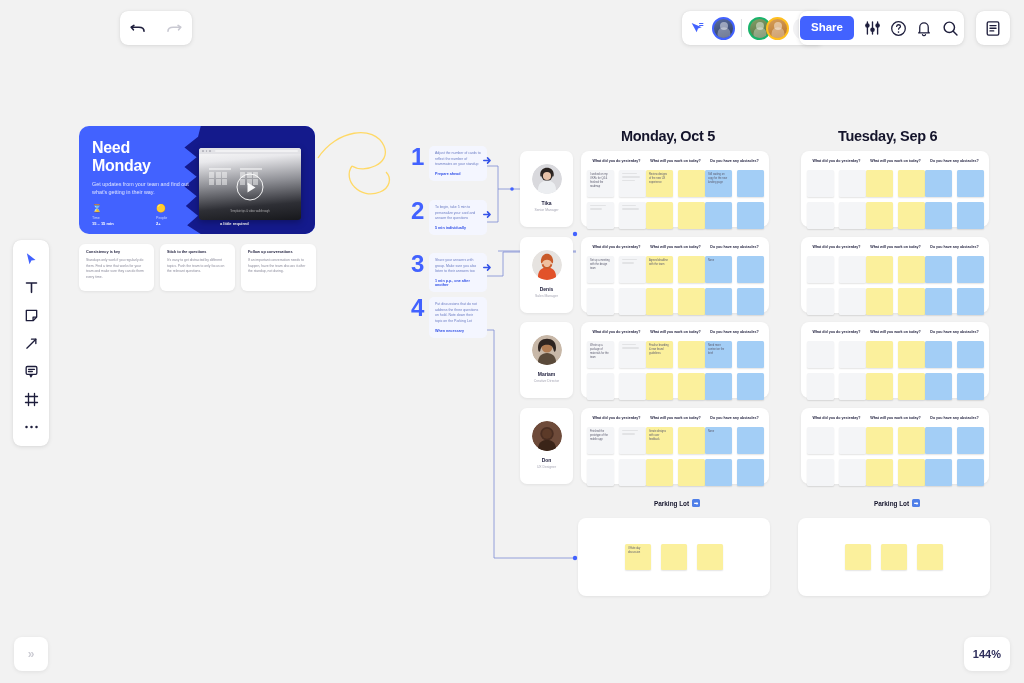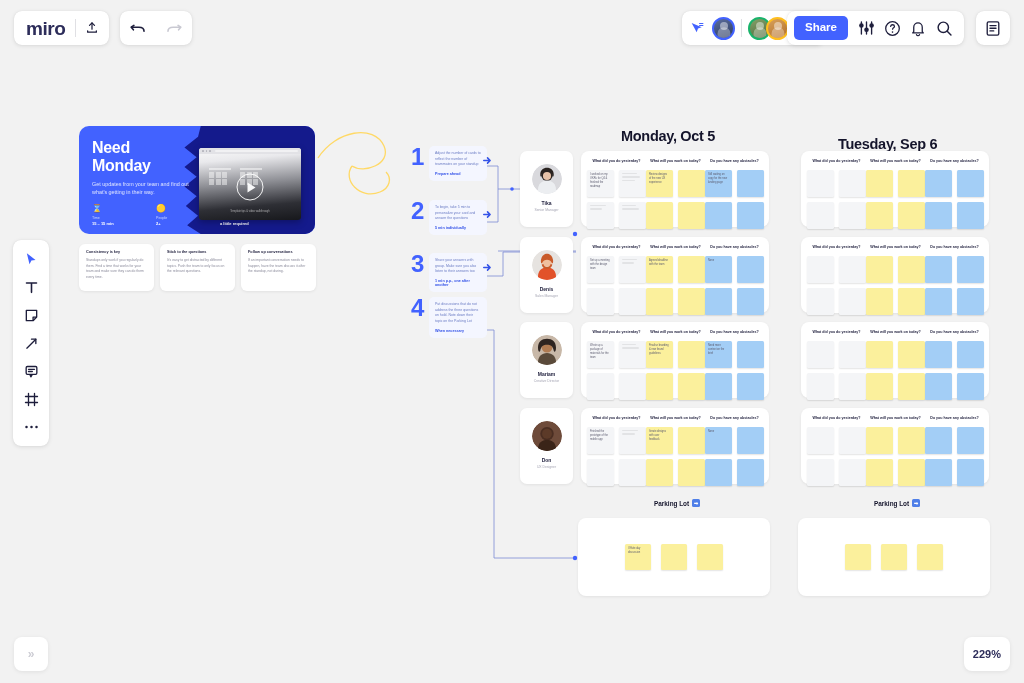--- a/index.html
+++ b/index.html
@@ -41,21 +41,21 @@
   .av3 { background: linear-gradient(160deg,#d7a05a,#b5712c); border-color:#ffbf1f; }
   .av-face { position:absolute; left:50%; top:54%; width:13px; height:13px; border-radius:50% 50% 45% 45%; background: rgba(255,255,255,.32); transform: translate(-50%,-14%); }
   .av-head { position:absolute; left:50%; top:16%; width:8px; height:8px; border-radius:50%; background: rgba(255,255,255,.45); transform: translateX(-50%); }
   .av-gap { margin-left: -5px; }
   .plus3 {
     width: 23px; height: 23px; border-radius: 50%; margin-left: 4px;
     background: #f2f2f4; color: #4a4a63; font-size: 9.5px; font-weight: bold;
     display:flex; align-items:center; justify-content:center;
   }
 
-  .tb-actions { right: 60px; top: 11px; height: 34px; padding: 0 7px; gap: 0; }
+  .tb-actions { right: 60px; top: 11px; height: 34px; padding: 0 1px; gap: 0; }
   .share-btn {
     background: #4262ff; color: #fff; font-size: 11.5px; font-weight: bold;
     border: none; border-radius: 5px; padding: 5px 11px; cursor: pointer;
     margin-right: 5px; line-height: 1.2;
   }
   .act-ico { width: 26px; height: 26px; cursor: pointer; }
   .tb-notes { right: 14px; top: 11px; height: 34px; width: 34px; justify-content: center; }
 
   
   .lefttool {
@@ -361,21 +361,21 @@
     </div>
     <div class="step" style="left:411px; top:296px; width:76px">
       <div class="step-num">4</div>
       <div class="step-box">
         <div class="step-p">Put discussions that do not address the three questions on hold. Note down their topic on the Parking Lot</div>
         <span class="step-cta">When necessary</span>
       </div>
     </div>
 
     <div class="day-hd" style="left:621px; top:128px">Monday, Oct 5</div>
-    <div class="day-hd" style="left:838px; top:136px">Tuesday, Sep 6</div>
+    <div class="day-hd" style="left:838px; top:128px">Tuesday, Sep 6</div>
 
     <div class="pcard" style="left:520px; top:151px">
       <div class="pav">
         <svg class="sk" viewBox="0 0 40 40">
             <circle cx="20" cy="20" r="20" fill="#d9d9dd"></circle>
             <circle cx="20" cy="15" r="7.6" fill="#2a2320"></circle>
             <path d="M20 22c-7 0-12 5-12 12v6h24v-6c0-7-5-12-12-12z" fill="#eceef1"></path>
             <circle cx="20" cy="16" r="5.4" fill="#e8c2a8"></circle>
             <path d="M11 14c0-6 4-9 9-9s9 3 9 9c0 4-2 3-2 1 0-4-3-5-7-5s-7 1-7 5c0 2-2 3-2-1z" fill="#2a2320"></path>
           </svg>
@@ -697,31 +697,20 @@
     <div class="plot-box" style="left:798px; top:518px; width:192px; height:78px">
       <div class="pnote"></div>
       <div class="pnote"></div>
       <div class="pnote"></div>
     </div>
 
   </div>
 
   <div class="topbar">
 
-    <div class="panel tb-logo">
-      <span class="logo-text">miro</span>
-      <span class="divider-v"></span>
-      <span class="ico">
-        <svg width="14" height="14" viewBox="0 0 18 18" fill="none" stroke="#1e1e3c" stroke-width="1.6" stroke-linecap="round" stroke-linejoin="round">
-          <path d="M9 2.5v8"></path>
-            <path d="M5.8 5.6 9 2.4l3.2 3.2"></path>
-            <path d="M3.4 12.6v1.8h11.2v-1.8"></path>
-        </svg>
-      </span>
-    </div>
 
     <div class="panel tb-undo">
       <span class="ico" style="padding:0 4px">
         <svg width="17" height="15" viewBox="0 0 20 16" fill="none" stroke="#1e1e3c" stroke-width="1.9" stroke-linecap="round" stroke-linejoin="round">
           <path d="M4 9.5 1.5 6.5 4.6 4.3"></path>
             <path d="M1.8 6.6h8.7c4 0 6 2 6 4.6"></path>
         </svg>
       </span>
       <span class="ico" style="padding:0 4px; color:#c9c9d2">
         <svg width="17" height="15" viewBox="0 0 20 16" fill="none" stroke="#c9c9d2" stroke-width="1.9" stroke-linecap="round" stroke-linejoin="round">
@@ -833,15 +822,15 @@
     <div class="tool">
       <svg width="15" height="6" viewBox="0 0 18 6">
           <circle cx="3" cy="3" r="1.5" fill="#1e1e3c"></circle>
           <circle cx="9" cy="3" r="1.5" fill="#1e1e3c"></circle>
           <circle cx="15" cy="3" r="1.5" fill="#1e1e3c"></circle>
         </svg>
     </div>
   </div>
 
   <div class="bl-panel">»</div>
-  <div class="br-panel">229%</div>
+  <div class="br-panel">144%</div>
 
 </div>
 
 </body></html>

